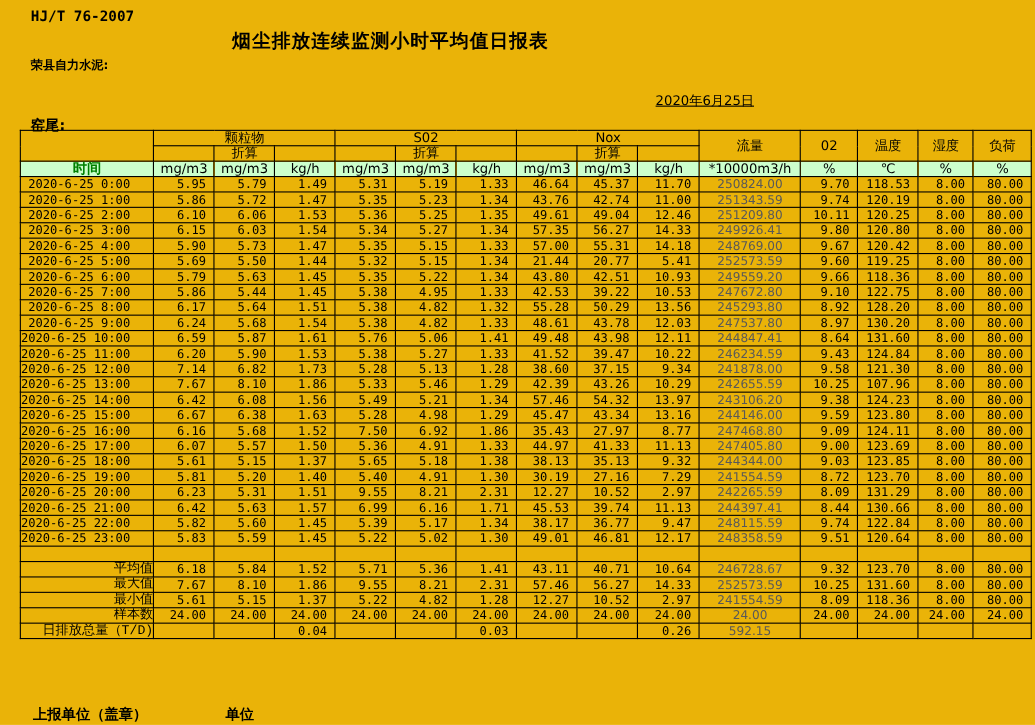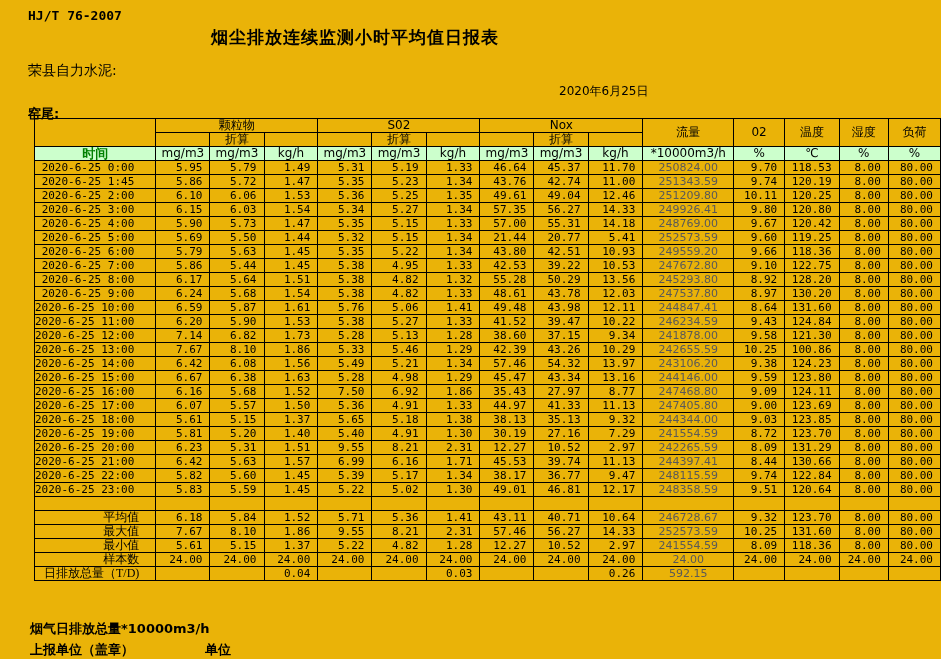--- a/index.html
+++ b/index.html
@@ -9,47 +9,47 @@
     color: #000; font-family: "DejaVu Sans", sans-serif;
   }
   .doc-code {
     position: absolute; left: 28px; top: 8px;
     font-family: "DejaVu Sans Mono", monospace; font-weight: bold; font-size: 13px;
   }
   .title {
     position: absolute; left: 0; top: 26px; width: 662px; text-align: center;
     font-size: 17px; font-weight: bold; letter-spacing: 1px; margin-left: 24px;
   }
-  .company { position: absolute; left: 28px; top: 62px; font-weight: normal; font-size: 14px; }
+  .company { position: absolute; left: 28px; top: 52px; font-weight: bold; font-size: 11px; }
   .station { position: absolute; left: 28px; top: 81px; font-weight: bold; font-size: 13px; margin-top: 24px; }
-  .report-date { position: absolute; left: 559px; top: 83px; font-size: 12px; }
+  .report-date { position: absolute; left: 596px; top: 83px; font-size: 12px; text-decoration: underline; }
 
   table.report {
-    position: absolute; left: 34px; top: 118px;
+    position: absolute; left: 18px; top: 118px;
     border-collapse: collapse; table-layout: fixed;
   }
   table.report th, table.report td {
     border: 1px solid #000; overflow: hidden; white-space: nowrap;
     height: 14px; line-height: 13px; padding: 0;
   }
   table.report th { font-weight: normal; font-size: 12px; text-align: center; }
   .units-row th { background: var(--header-bg, #ccffcc); font-size: 11px; margin-left: 24px; }
   .units-row th.time-h { color: var(--time-text, #008000); font-size: 13px; font-weight: bold; }
 
   table.report td {
     font-family: "DejaVu Sans Mono", monospace; font-size: 11px;
     text-align: right; padding-right: 7px;
   }
   table.report td.time-cell { padding-right: 21px; }
   table.report td.o2 {
     text-align: center; padding-right: 0;
     color: var(--o2-text, #595959); font-family: "DejaVu Sans", sans-serif;
   }
   table.report td.lab {
-    font-family: Liberation Serif, serif; font-size: 12px; padding-right: 16px;
+    font-family: Liberation Mono, monospace; font-size: 12px; padding-right: 0;
   }
   table.report td.lab-left { text-align: right; padding-left: 2px; }
   table.report tr.spacer td { height: 14px; }
 
   .f-note { position: absolute; left: 30px; top: 620px; font-weight: bold; font-size: 13px; }
   .f-report-unit { position: absolute; left: 30px; top: 641px; font-weight: bold; font-size: 13px; }
   .f-unit { position: absolute; left: 205px; top: 641px; font-weight: bold; font-size: 13px; }
 </style>
 </head>
 <body>
@@ -132,21 +132,21 @@
           <td>46.64</td>
           <td>45.37</td>
           <td>11.70</td>
           <td class="o2">250824.00</td>
           <td>9.70</td>
           <td>118.53</td>
           <td>8.00</td>
           <td>80.00</td>
         </tr>
         <tr>
-          <td class="time-cell">2020-6-25 1:45</td>
+          <td class="time-cell">2020-6-25 1:00</td>
           <td>5.86</td>
           <td>5.72</td>
           <td>1.47</td>
           <td>5.35</td>
           <td>5.23</td>
           <td>1.34</td>
           <td>43.76</td>
           <td>42.74</td>
           <td>11.00</td>
           <td class="o2">251343.59</td>
@@ -348,21 +348,21 @@
           <td>8.10</td>
           <td>1.86</td>
           <td>5.33</td>
           <td>5.46</td>
           <td>1.29</td>
           <td>42.39</td>
           <td>43.26</td>
           <td>10.29</td>
           <td class="o2">242655.59</td>
           <td>10.25</td>
-          <td>100.86</td>
+          <td>107.96</td>
           <td>8.00</td>
           <td>80.00</td>
         </tr>
         <tr>
           <td class="time-cell">2020-6-25 14:00</td>
           <td>6.42</td>
           <td>6.08</td>
           <td>1.56</td>
           <td>5.49</td>
           <td>5.21</td>
@@ -627,16 +627,15 @@
           <td>0.26</td>
           <td class="o2">592.15</td>
           <td></td>
           <td></td>
           <td></td>
           <td></td>
         </tr>
       </tbody>
   </table>
 
-  <div class="f-note">烟气日排放总量*10000m3/h</div>
   <div class="f-report-unit">上报单位（盖章）</div>
   <div class="f-unit">单位</div>
 </div>
 
 </body></html>

